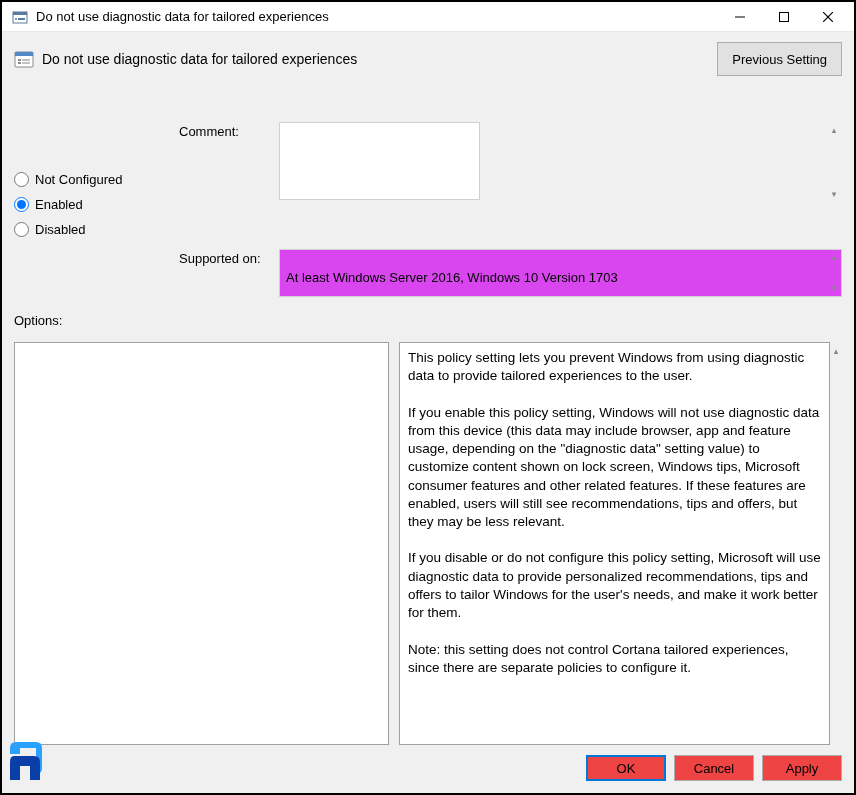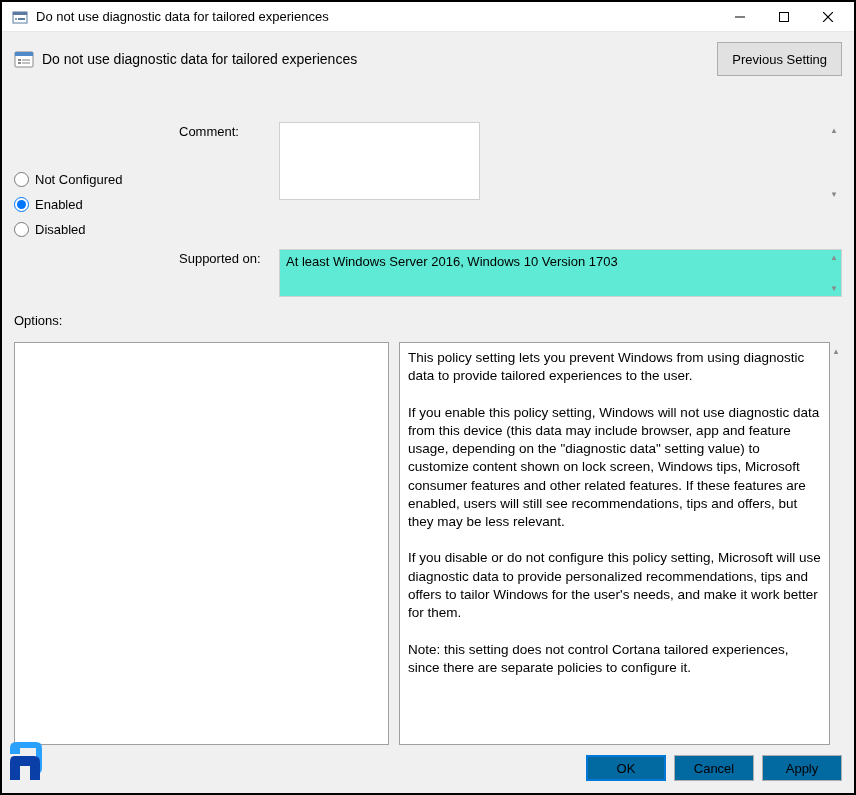--- a/index.html
+++ b/index.html
@@ -125,23 +125,23 @@
       height: 78px;
       padding: 4px 18px 4px 6px;
       position: relative;
       font-size: 13px;
       resize: none;
       font-family: inherit;
     }
     .support-box {
       flex: 1;
       border: 1px solid #d0d0d0;
-      background: #5eead4;
+      background: #d946ef;
       height: 48px;
-      padding: 4px 18px 4px 6px;
+      padding: 20px 18px 4px 6px;
       position: relative;
       font-size: 13px;
       display: flex;
       align-items: flex-start;
     }
     .scroll-ind {
       position: absolute;
       right: 3px;
       width: 10px;
       color: #888;
@@ -202,21 +202,21 @@
     }
     .footer {
       display: flex;
       justify-content: flex-end;
       padding-top: 10px;
       gap: 8px;
     }
     .footer .btn {
       width: 80px;
       height: 26px;
-      background: #0369a1;
+      background: #ef4444;
       border: 1px solid #adadad;
       cursor: pointer;
       font-size: 13px;
     }
     .footer .btn.default {
       border: 2px solid #0078d7;
     }
     .watermark{
       position:fixed;
       left:10px;

